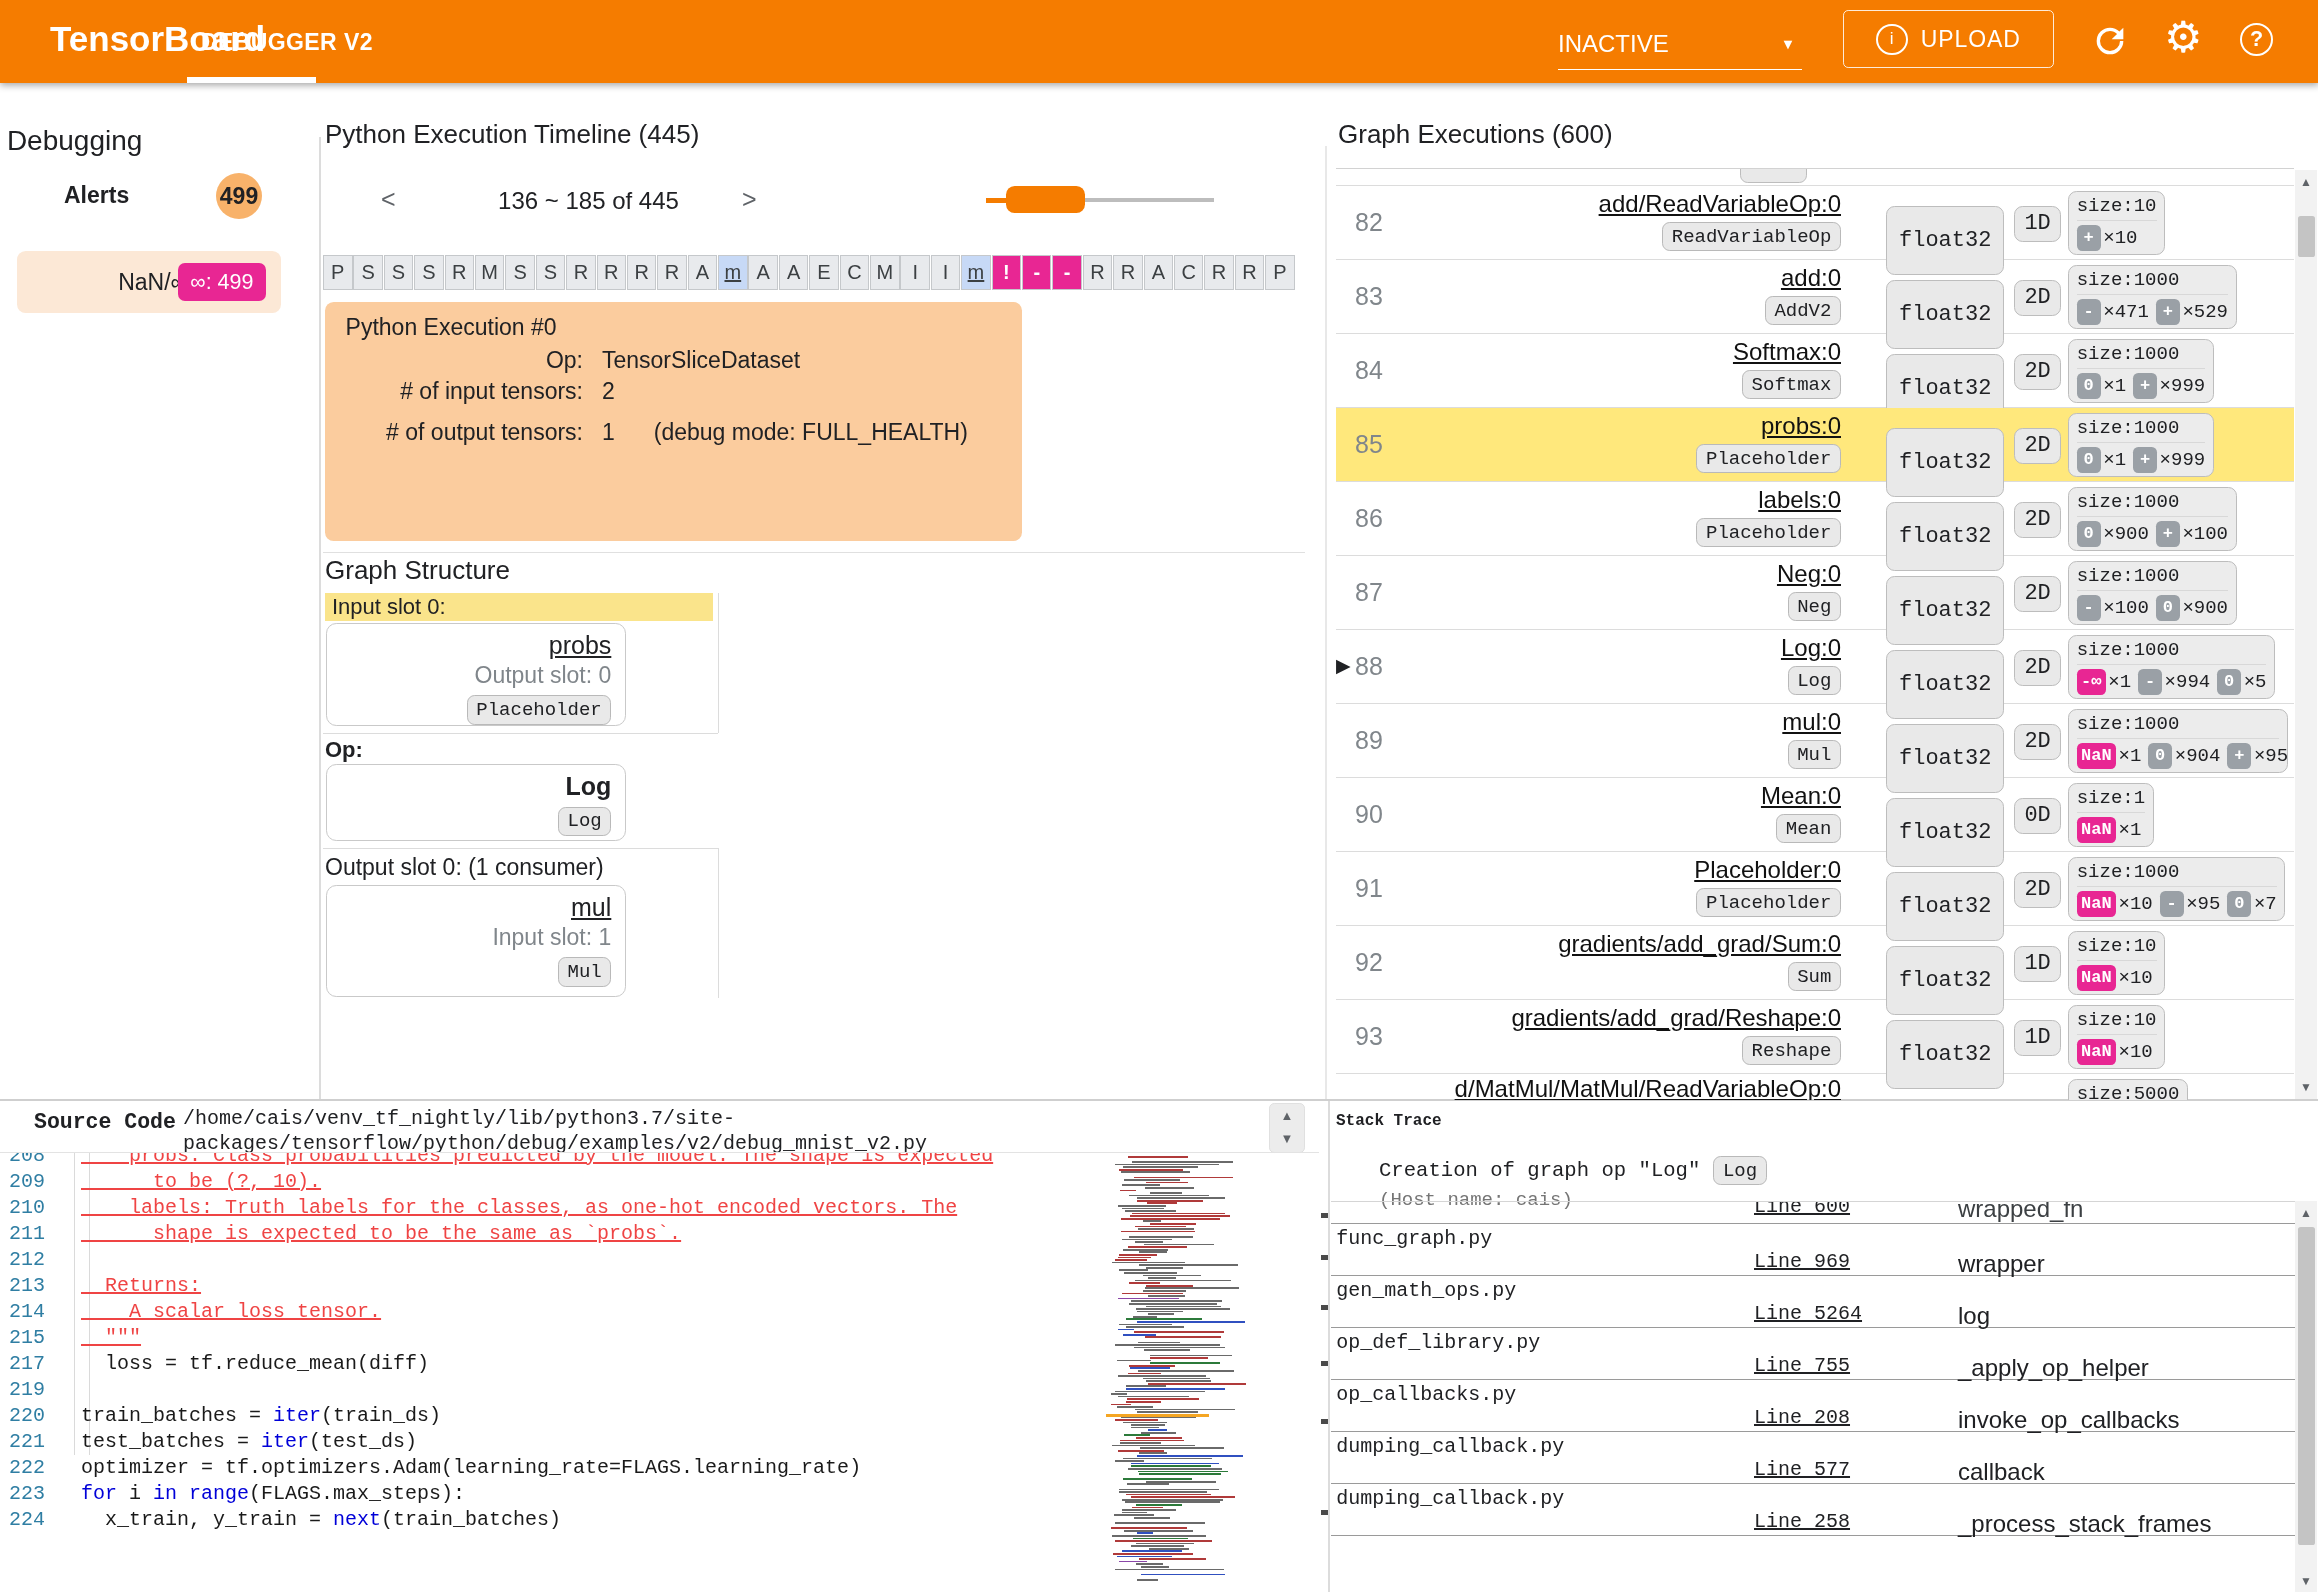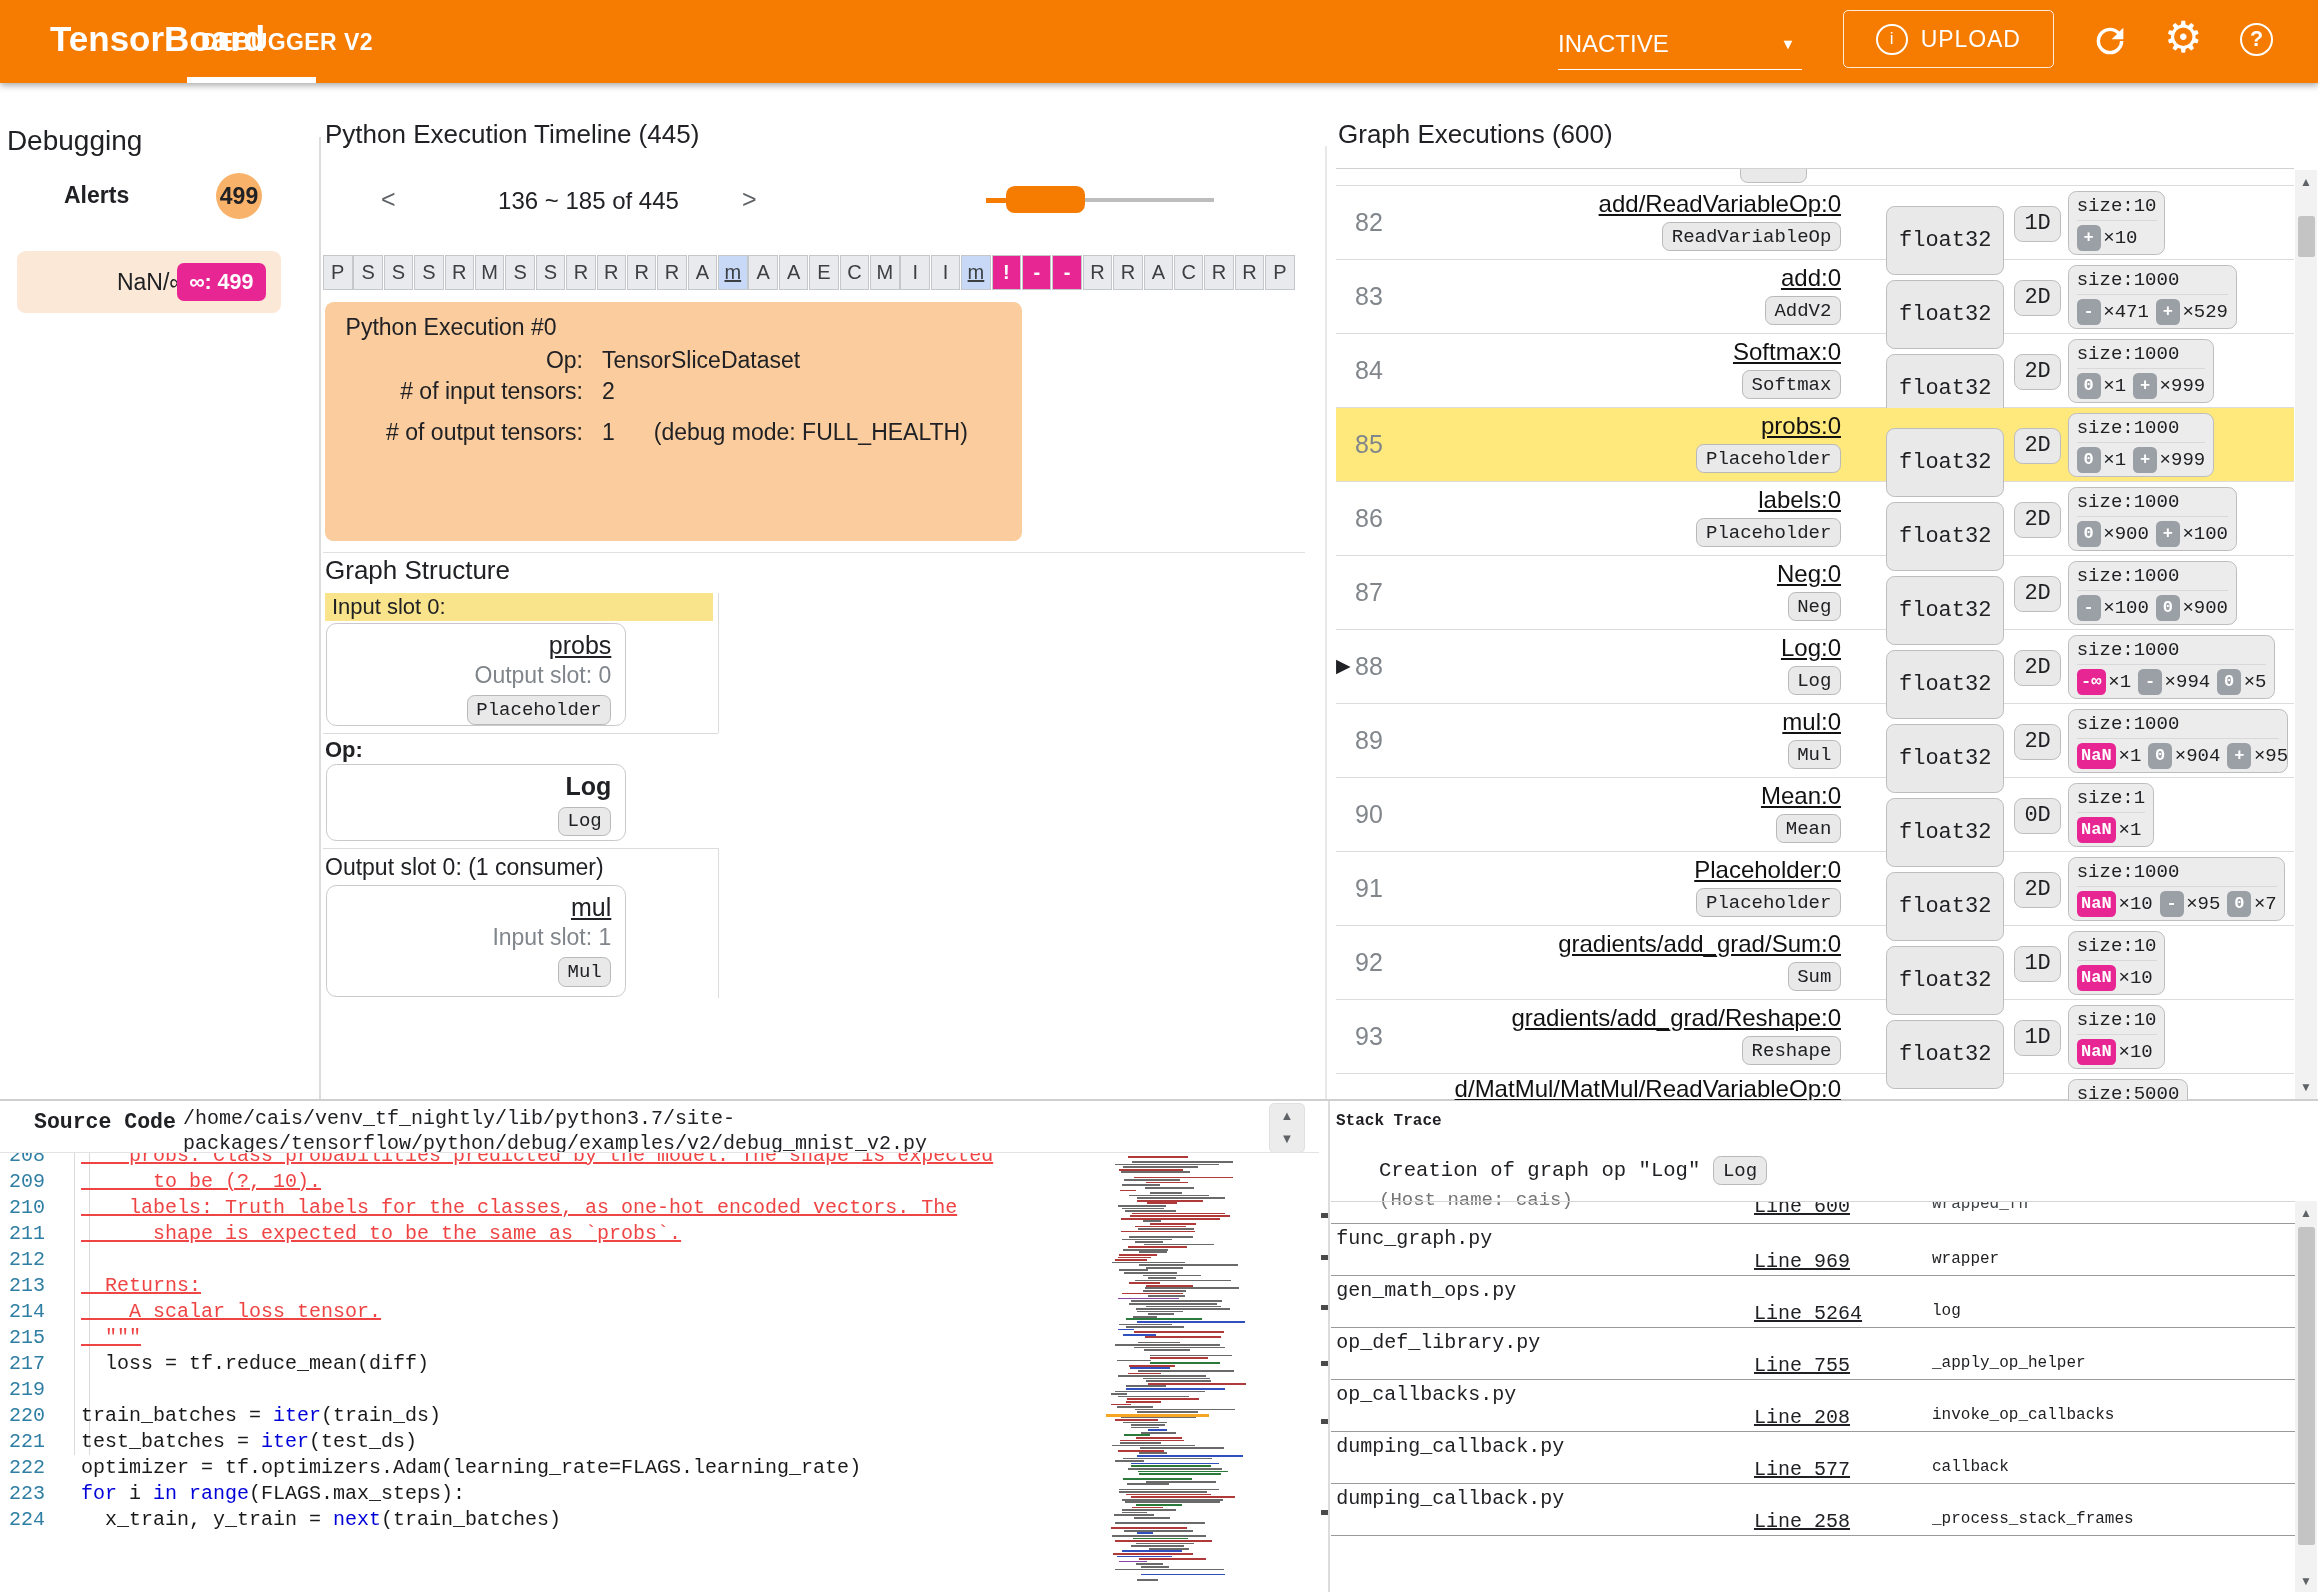--- a/index.html
+++ b/index.html
@@ -35,21 +35,21 @@
   .vdiv3{position:absolute;left:1328px;top:1101px;width:1.7px;height:491px;background:#dcdcdc;}
 
   
   .sb-title{position:absolute;left:6.9px;top:125px;font-size:28px;}
   .sb-alerts-label{position:absolute;left:64px;top:182px;font-size:23px;font-weight:bold;}
   .sb-alerts-count{position:absolute;left:216px;top:173px;width:46px;height:46px;border-radius:50%;background:#f8b26a;
                    display:flex;align-items:center;justify-content:center;font-size:23px;font-weight:bold;}
   .sb-alert-item{position:absolute;left:17px;top:251px;width:264px;height:62px;background:#fce8d6;border-radius:8.6px;
                  display:flex;align-items:center;justify-content:flex-end;padding-right:15.5px;box-sizing:border-box;cursor:pointer;}
   .sb-alert-label{font-size:23px;margin-right:-8.6px;}
-  .sb-alert-badge{background:#e82693;color:#fff;font-size:21.5px;font-weight:bold;border-radius:6.9px;
+  .sb-alert-badge{background:#e82693;color:#fff;font-size:21.5px;font-weight:normal;border-radius:6.9px;
                   padding:6.9px 12px;position:relative;z-index:2;}
 
   
   .tl-title{position:absolute;left:325px;top:119px;font-size:26px;}
   .tl-prev{position:absolute;left:381px;top:185px;font-size:25px;color:#5f6368;cursor:pointer;}
   .tl-range{position:absolute;left:464px;top:187px;width:249px;text-align:center;font-size:24px;}
   .tl-next{position:absolute;left:742px;top:185px;font-size:25px;color:#5f6368;cursor:pointer;}
   .slider-line-active{position:absolute;left:986px;top:198px;width:29px;height:5.2px;background:#f57c00;}
   .slider-line{position:absolute;left:1015px;top:198px;width:199px;height:4.3px;background:#bdbdbd;}
   .slider-handle{position:absolute;left:1006px;top:186px;width:79px;height:27px;border-radius:8.6px;background:#f57c00;cursor:pointer;}
@@ -144,21 +144,21 @@
   .st-create{position:absolute;left:1379px;top:1156px;display:flex;align-items:center;gap:13px;font-size:20.6px;}
   .st-host{position:absolute;left:1379px;top:1189px;font-size:19px;color:#757575;}
   .st-list{position:absolute;left:1331px;top:1201px;width:964px;border-top:0.9px solid #d5d5d5;}
   .st-clip{position:relative;height:20.6px;overflow:hidden;border-bottom:1.7px solid #9a9a9a;color:#3c4043;}
   .st-row{position:relative;height:52px;border-bottom:1.7px solid #9a9a9a;box-sizing:border-box;cursor:pointer;}
   .st-row.hl{background:#fbcfa4;}
   .st-row.hl .st-file,.st-row.hl .st-fn,.st-row.hl .st-line{font-weight:bold;}
   .st-file{position:absolute;left:5.2px;top:3.4px;font-family:"Liberation Mono","DejaVu Sans Mono",monospace;font-size:20px;}
   .st-line{position:absolute;left:423px;top:26px;font-family:"Liberation Mono","DejaVu Sans Mono",monospace;
            font-size:20px;text-decoration:underline;color:#202124;cursor:pointer;}
-  .st-fn{position:absolute;left:601px;top:26px;font-family:Liberation Mono, monospace;font-size:16px;}
+  .st-fn{position:absolute;left:627px;top:26px;font-family:Liberation Sans, sans-serif;font-size:24px;}
   .st-arrow{position:absolute;left:395px;top:24px;font-size:21.5px;font-weight:bold;}
 </style>
 </head>
 <body>
 
 <div id="root">
 
   <div class="hdr">
     <div class="hdr-title">TensorBoard</div>
     <div class="hdr-tab">DEBUGGER V2</div>

